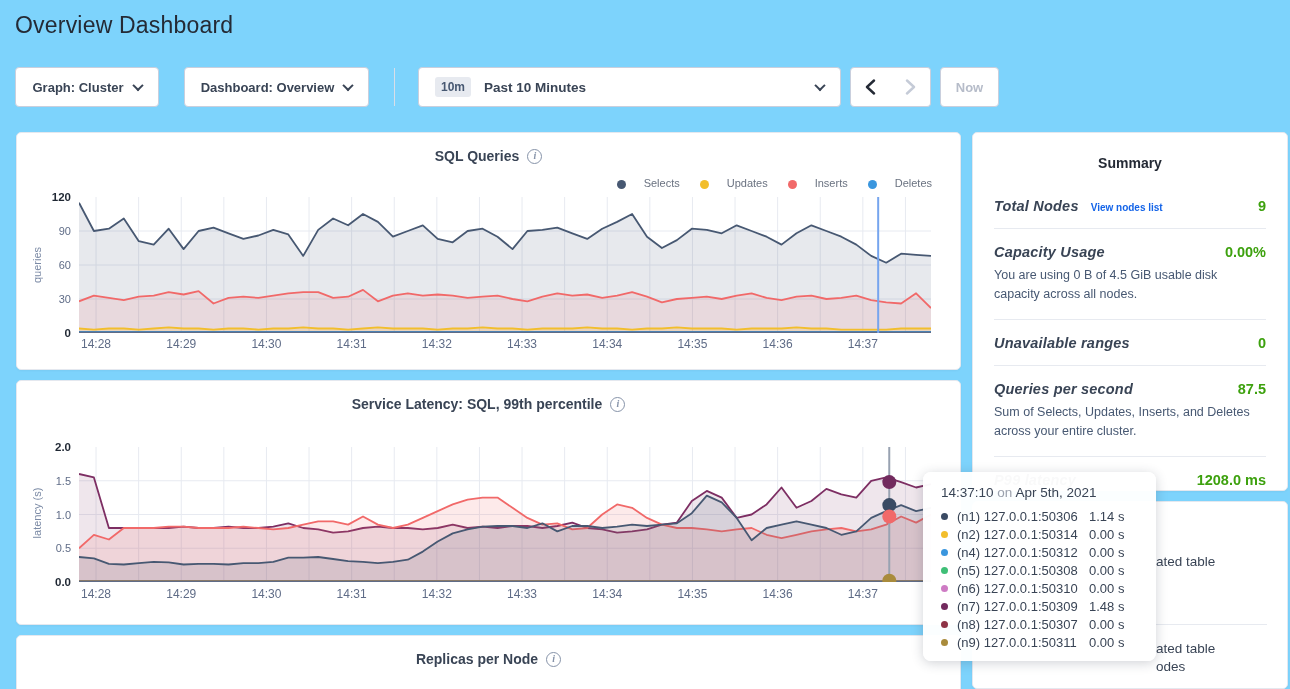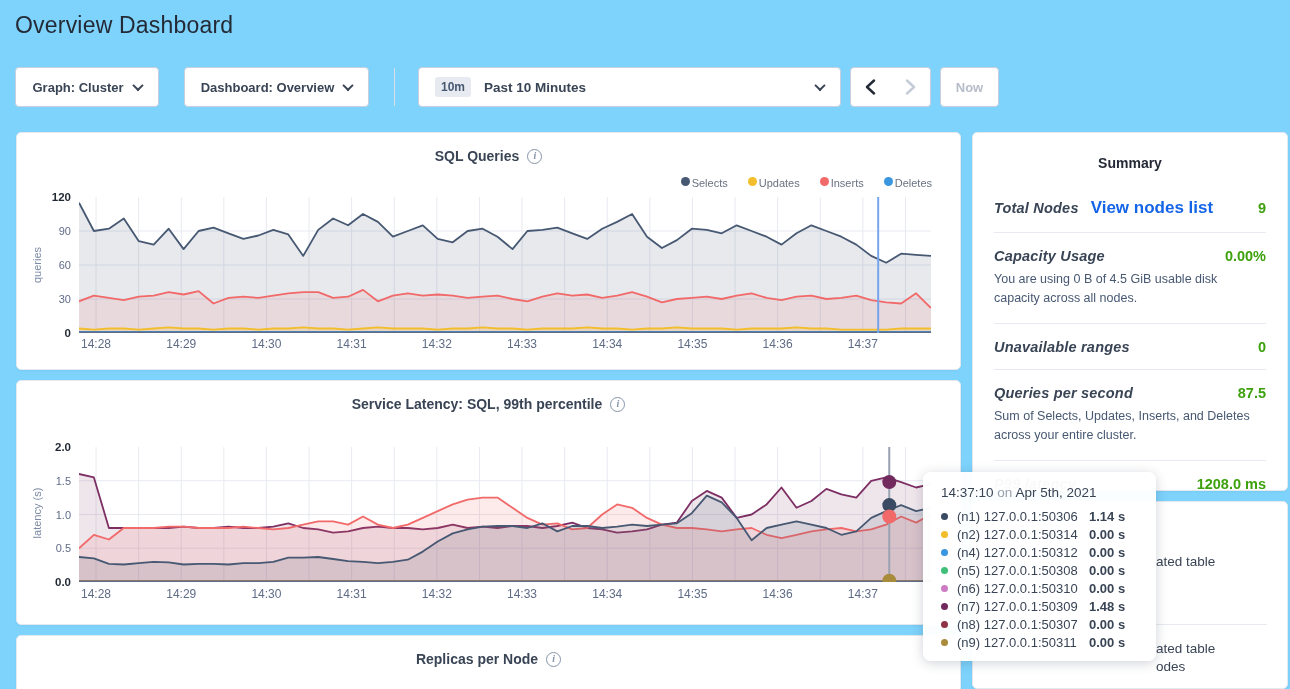--- a/index.html
+++ b/index.html
@@ -32,58 +32,58 @@
   #card-lat{left:16px; top:380px; width:945px; height:245px;}
   #card-rep{left:16px; top:635px; width:945px; height:80px;}
   #card-summary{left:972px; top:132px; width:316px; height:359px; padding:14px 21px 0;}
   #card-events{left:972px; top:501px; width:316px; height:188px; overflow:hidden;}
 
   .chart-title{position:absolute; top:15px; left:0; right:0; display:flex; justify-content:center; align-items:center;
                gap:8px; font-size:14px; font-weight:700; color:#394455;}
   .info-icon{width:15px; height:15px; border:1px solid #8693A9; border-radius:50%; color:#8693A9; font-size:10px;
              line-height:1; display:inline-flex; align-items:center; justify-content:center; font-family:"Liberation Serif",serif; font-style:italic; cursor:pointer;}
   .legend{position:absolute; top:44px; right:28px; display:flex; gap:20px; align-items:center;}
-  .legend-item{display:flex; gap:2px; align-items:flex-start; font-size:11px; color:#6A7280;}
+  .legend-item{display:flex; gap:18px; align-items:flex-end; font-size:11px; color:#6A7280;}
   .legend-dot{width:9px; height:9px; border-radius:50%;}
   .plot{position:absolute; left:62px; top:64px; width:852px; height:136px;}
   #card-lat .plot{top:66px; height:135px;}
   .xlabels{position:absolute; left:62px; width:852px; top:204px; height:16px; font-size:12px; color:#5F6C87;}
   #card-lat .xlabels{top:206px;}
   .xlabels span{position:absolute; transform:translateX(-50%); white-space:nowrap;}
   .yticks{position:absolute; left:0; top:64px; width:54px; height:136px;}
   #card-lat .yticks{top:66px; height:135px;}
   .yticks span{position:absolute; right:0; font-size:11px; color:#5F6C87; transform:translateY(-50%);}
   .yticks span.bold{font-weight:700; color:#1F2733; font-size:11.5px;}
   .ylabel{position:absolute; left:12px; top:64px; height:136px; width:16px; display:flex; align-items:center; justify-content:center;}
   .ylabel span{transform:rotate(-90deg); white-space:nowrap; font-size:11px; color:#7B8AA5;}
 
   
   .sum-title{text-align:center; font-weight:700; font-size:14px; color:#242A35; padding:8px 0 12px;}
   .sum-row{padding:15px 0 14px;}
   .sum-row + .sum-row{border-top:1px solid #E7EAF0;}
   .sum-head{display:flex; align-items:baseline; gap:12px;}
   .sum-label{font-weight:700; font-size:14.5px; color:#394455; letter-spacing:0.2px;font-style:italic;}
-  .sum-link{font-weight:700; font-size:17px; color:var(--blue); cursor:pointer; text-decoration:none;}
+  .sum-link{font-weight:700; font-size:10px; color:var(--blue); cursor:pointer; text-decoration:none;}
   .sum-value{margin-left:auto; font-weight:700; font-size:14.5px; color:var(--green);}
   .sum-desc{margin-top:6px; font-size:12.5px; color:#475872; line-height:1.55;}
 
   
   .ev-frag{position:absolute; left:183px; font-size:13.5px; color:#394455;}
   .ev-f1{top:52px;} .ev-f2{top:139px;} .ev-f3{top:157px;}
   .ev-div{position:absolute; left:20px; right:20px; top:122px; height:1px; background:#E7EAF0;}
 
   
   .tooltip{position:absolute; left:923px; top:472px; width:233px; background:rgba(255,255,255,0.97); border-radius:8px;
            box-shadow:0 2px 12px rgba(40,50,70,0.22); padding:13px 0 10px 18px; z-index:10;}
   .tt-head{font-size:13.5px; color:#394455; margin-bottom:7px;}
   .tt-head .muted{color:#9AA1AD;}
   .tt-row{display:flex; align-items:center; height:18px; font-size:13px; color:#394455;}
   .tt-dot{width:7px; height:7px; border-radius:50%; margin-right:9px; flex:none;}
   .tt-label{width:132px;}
-  .tt-val{font-weight:700;}
+  .tt-val{font-weight:400;}
 </style>
 </head>
 <body>
 
 <div class="screen">
 
   <div class="page-title">Overview Dashboard</div>
 
   <div class="btn" id="btn-graph">
     <span>Graph: Cluster</span>

